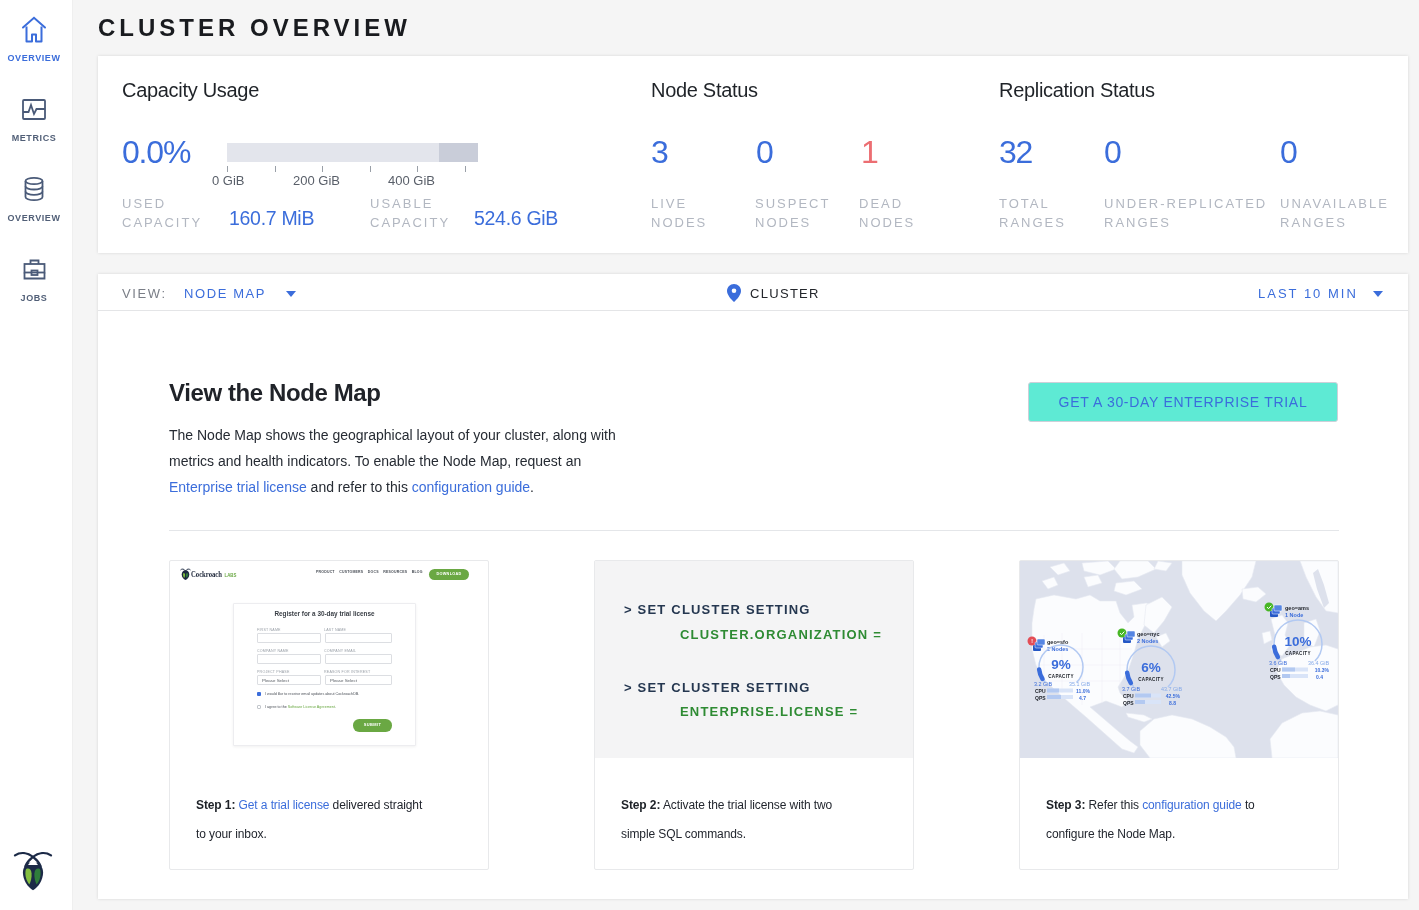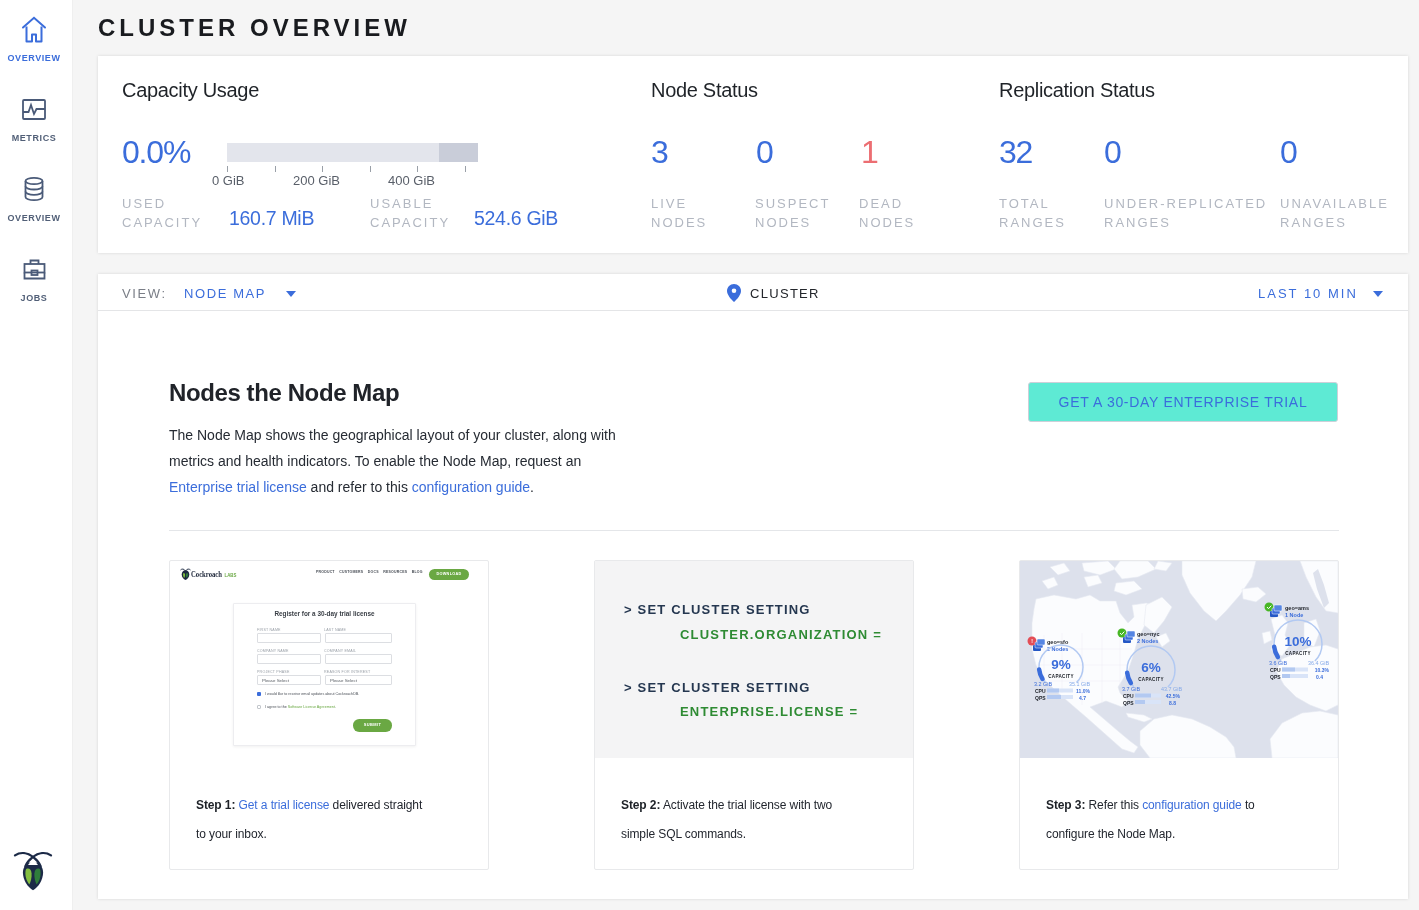--- a/index.html
+++ b/index.html
@@ -148,21 +148,21 @@
 <div class="tb blue" style="left:184px;">NODE MAP</div>
 <div class="caret" style="left:286px;"></div>
 <svg class="abs" style="left:727px; top:284px;" width="14" height="18" viewBox="0 0 14 18">
   <path d="M7 0 C10.9 0 14 3.1 14 7 C14 12 7 18 7 18 C7 18 0 12 0 7 C0 3.1 3.1 0 7 0 Z" fill="#3b6ddb"></path>
   <circle cx="7" cy="6.7" r="2.3" fill="#fff"></circle>
 </svg>
 <div class="tb" style="left:750px; color:#23262b; letter-spacing:1.3px;">CLUSTER</div>
 <div class="tb blue" style="left:1258px; letter-spacing:2px;">LAST 10 MIN</div>
 <div class="caret" style="left:1373px;"></div>
 
-<div id="h2">Nodes the Node Map</div>
+<div id="h2">View the Node Map</div>
 <div id="para">The Node Map shows the geographical layout of your cluster, along with<br>
 metrics and health indicators. To enable the Node Map, request an<br>
 <span class="blue">Enterprise trial license</span> and refer to this <span class="blue">configuration guide</span>.</div>
 <div id="trialbtn">GET A 30-DAY ENTERPRISE TRIAL</div>
 <div id="hr"></div>
 
 <div class="step" style="left:169px;"></div>
 <div class="step" style="left:594px;"></div>
 <div class="step" style="left:1019px;"></div>
 

